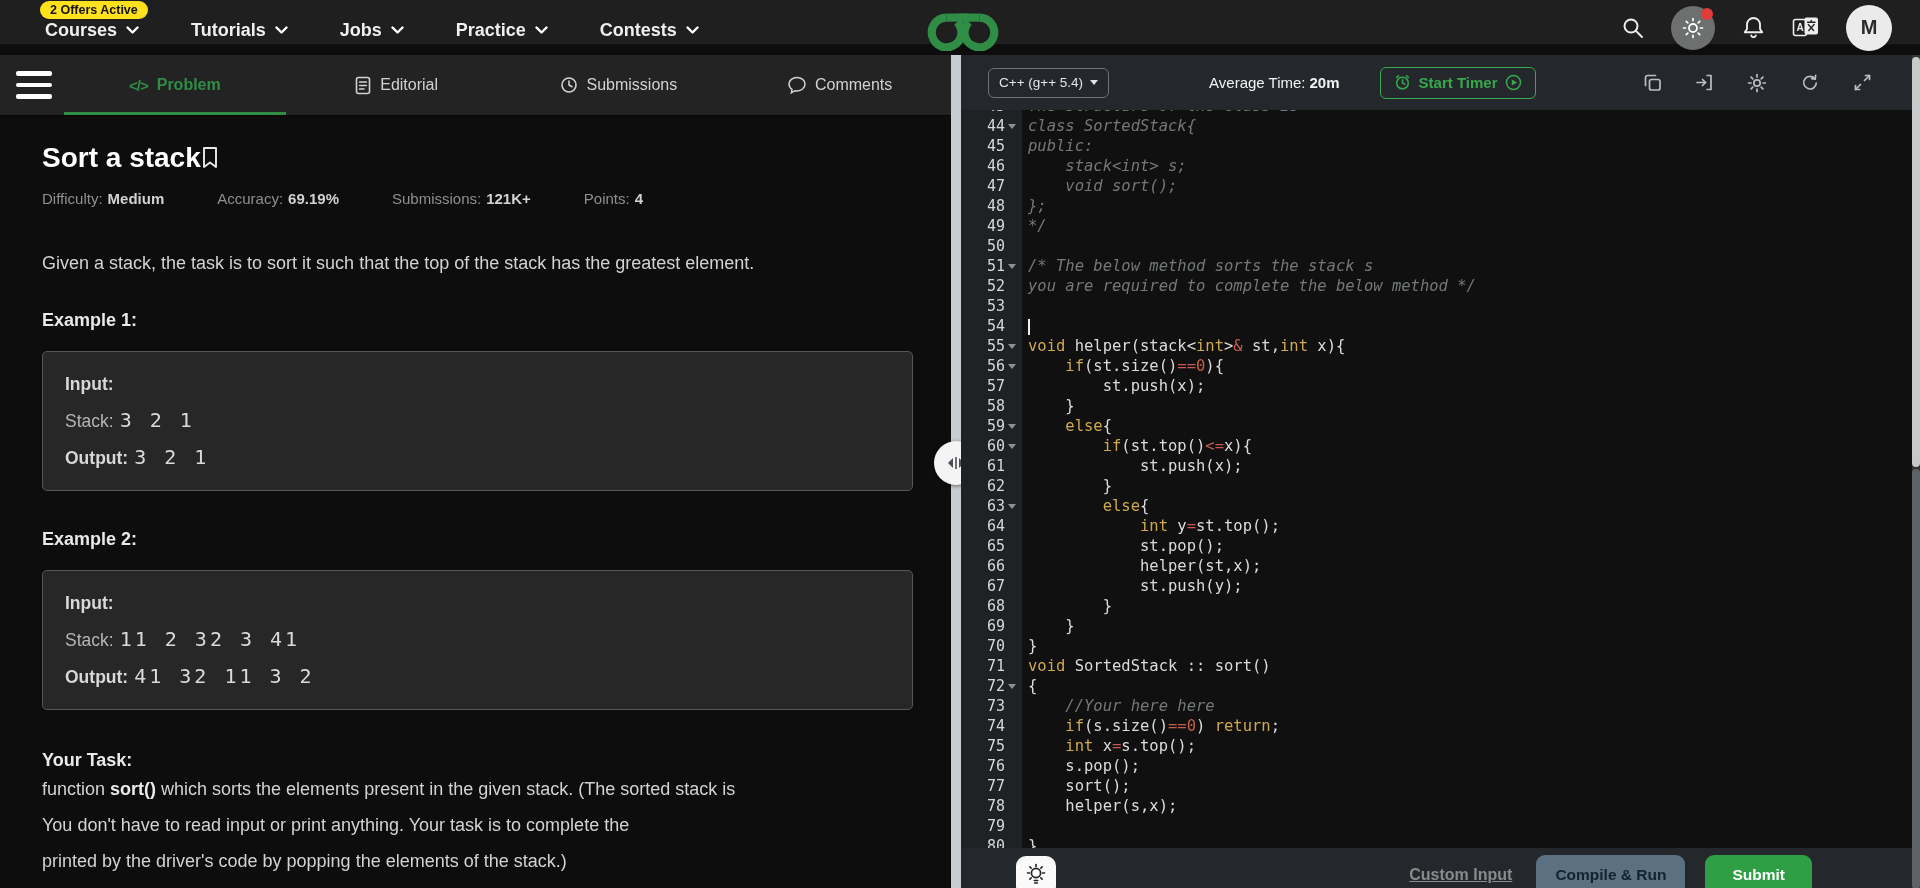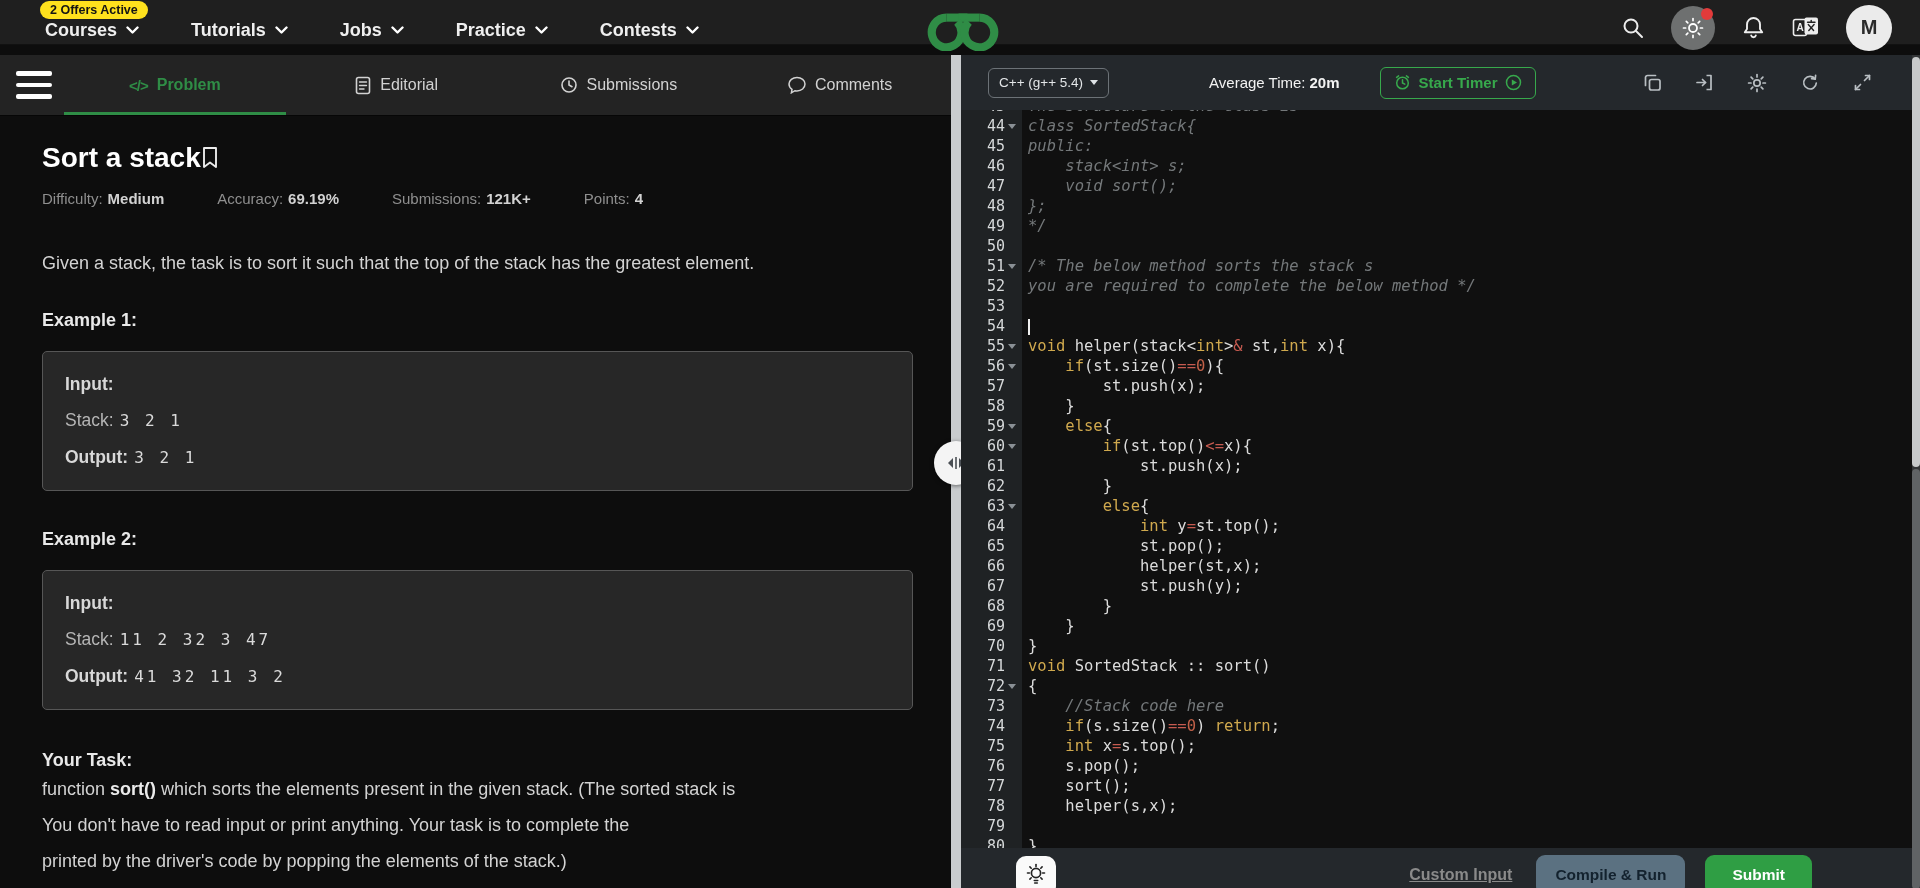--- a/index.html
+++ b/index.html
@@ -31,21 +31,21 @@
   .content { padding:26px 38px 0 42px; }
   .title-row { display:flex; align-items:center; }
   .prob-title { color:#ffffff; font-size:28px; font-weight:bold; }
   .meta-row { display:flex; gap:53px; margin-top:16px; font-size:15px; color:#8f8f8f; }
   .meta-row b { color:#d2d2d2; margin-left:5px; }
   .desc { margin-top:46px; font-size:18px; color:#d3d3d3; }
   .ex-head { margin-top:36px; font-size:18px; font-weight:bold; color:#e9e9e9; }
   .ex-head.second { margin-top:38px; }
   .ex-box { margin-top:20px; width:871px; background:#272727; border:1px solid #565656; border-radius:5px; padding:14px 22px; font-size:17.5px; line-height:36px; color:#b5b5b5; }
   .ex-box b { color:#d8d8d8; }
-  .vals { font-family:"DejaVu Sans Mono", monospace; color:#dadada; letter-spacing:3px; margin-left:6px; font-size:16px; }
+  .vals { font-family:"DejaVu Sans Mono", monospace; color:#dadada; letter-spacing:3px; margin-left:6px; font-size:20px; }
   .task-head { margin-top:40px; font-size:18px; font-weight:bold; color:#e9e9e9; }
   .task-line { font-size:18px; line-height:36px; color:#d3d3d3; }
   .task-line:first-of-type { margin-top:10px; }
   .task-line b { color:#eaeaea; }
 
   
   .divider { position:absolute; left:951px; top:55px; width:10px; bottom:0; background:#c9ccce; }
   .div-handle { position:absolute; left:-17px; top:386px; width:44px; height:44px; border-radius:50%; background:#f4f4f4; box-shadow:0 1px 4px rgba(0,0,0,.5); display:flex; align-items:center; justify-content:center; cursor:col-resize; }
 
   
@@ -232,21 +232,21 @@
     <div class="ex-head">Example 1:</div>
     <div class="ex-box">
       <div><b>Input:</b></div>
       <div><span>Stack:</span><span class="vals">3 2 1</span></div>
       <div><b>Output:</b><span class="vals">3 2 1</span></div>
     </div>
 
     <div class="ex-head second">Example 2:</div>
     <div class="ex-box">
       <div><b>Input:</b></div>
-      <div><span>Stack:</span><span class="vals">11 2 32 3 47</span></div>
+      <div><span>Stack:</span><span class="vals">11 2 32 3 41</span></div>
       <div><b>Output:</b><span class="vals">41 32 11 3 2</span></div>
     </div>
 
     <div class="task-head">Your Task:</div>
     <div class="task-line"><span>function </span><b>sort()</b><span> which sorts the elements present in the given stack. (The sorted stack is</span></div>
     <div class="task-line">You don't have to read input or print anything. Your task is to complete the</div>
     <div class="task-line">printed by the driver's code by popping the elements of the stack.)</div>
   </div>
 </div>
 
@@ -343,21 +343,21 @@
         <div class="code-row"><span class="gut"><span class="lnum">63</span><span class="fold on"></span></span><span class="ltext"><span class="tk-d">        </span><span class="tk-k">else</span><span class="tk-d">{</span></span></div>
         <div class="code-row"><span class="gut"><span class="lnum">64</span><span class="fold"></span></span><span class="ltext"><span class="tk-d">            </span><span class="tk-k">int</span><span class="tk-d"> y</span><span class="tk-o">=</span><span class="tk-d">st.top();</span></span></div>
         <div class="code-row"><span class="gut"><span class="lnum">65</span><span class="fold"></span></span><span class="ltext"><span class="tk-d">            st.pop();</span></span></div>
         <div class="code-row"><span class="gut"><span class="lnum">66</span><span class="fold"></span></span><span class="ltext"><span class="tk-d">            helper(st,x);</span></span></div>
         <div class="code-row"><span class="gut"><span class="lnum">67</span><span class="fold"></span></span><span class="ltext"><span class="tk-d">            st.push(y);</span></span></div>
         <div class="code-row"><span class="gut"><span class="lnum">68</span><span class="fold"></span></span><span class="ltext"><span class="tk-d">        }</span></span></div>
         <div class="code-row"><span class="gut"><span class="lnum">69</span><span class="fold"></span></span><span class="ltext"><span class="tk-d">    }</span></span></div>
         <div class="code-row"><span class="gut"><span class="lnum">70</span><span class="fold"></span></span><span class="ltext"><span class="tk-d">}</span></span></div>
         <div class="code-row"><span class="gut"><span class="lnum">71</span><span class="fold"></span></span><span class="ltext"><span class="tk-k">void</span><span class="tk-d"> SortedStack :: sort()</span></span></div>
         <div class="code-row"><span class="gut"><span class="lnum">72</span><span class="fold on"></span></span><span class="ltext"><span class="tk-d">{</span></span></div>
-        <div class="code-row"><span class="gut"><span class="lnum">73</span><span class="fold"></span></span><span class="ltext"><span class="tk-c">    //Stack code here</span></span></div>
+        <div class="code-row"><span class="gut"><span class="lnum">73</span><span class="fold"></span></span><span class="ltext"><span class="tk-c">    //Your here here</span></span></div>
         <div class="code-row"><span class="gut"><span class="lnum">74</span><span class="fold"></span></span><span class="ltext"><span class="tk-d">    </span><span class="tk-k">if</span><span class="tk-d">(s.size()</span><span class="tk-o">==</span><span class="tk-num">0</span><span class="tk-d">) </span><span class="tk-k">return</span><span class="tk-d">;</span></span></div>
         <div class="code-row"><span class="gut"><span class="lnum">75</span><span class="fold"></span></span><span class="ltext"><span class="tk-d">    </span><span class="tk-k">int</span><span class="tk-d"> x</span><span class="tk-o">=</span><span class="tk-d">s.top();</span></span></div>
         <div class="code-row"><span class="gut"><span class="lnum">76</span><span class="fold"></span></span><span class="ltext"><span class="tk-d">    s.pop();</span></span></div>
         <div class="code-row"><span class="gut"><span class="lnum">77</span><span class="fold"></span></span><span class="ltext"><span class="tk-d">    sort();</span></span></div>
         <div class="code-row"><span class="gut"><span class="lnum">78</span><span class="fold"></span></span><span class="ltext"><span class="tk-d">    helper(s,x);</span></span></div>
         <div class="code-row"><span class="gut"><span class="lnum">79</span><span class="fold"></span></span><span class="ltext"></span></div>
         <div class="code-row"><span class="gut"><span class="lnum">80</span><span class="fold"></span></span><span class="ltext"><span class="tk-d">}</span></span></div>
       </div>
   </div>
 

